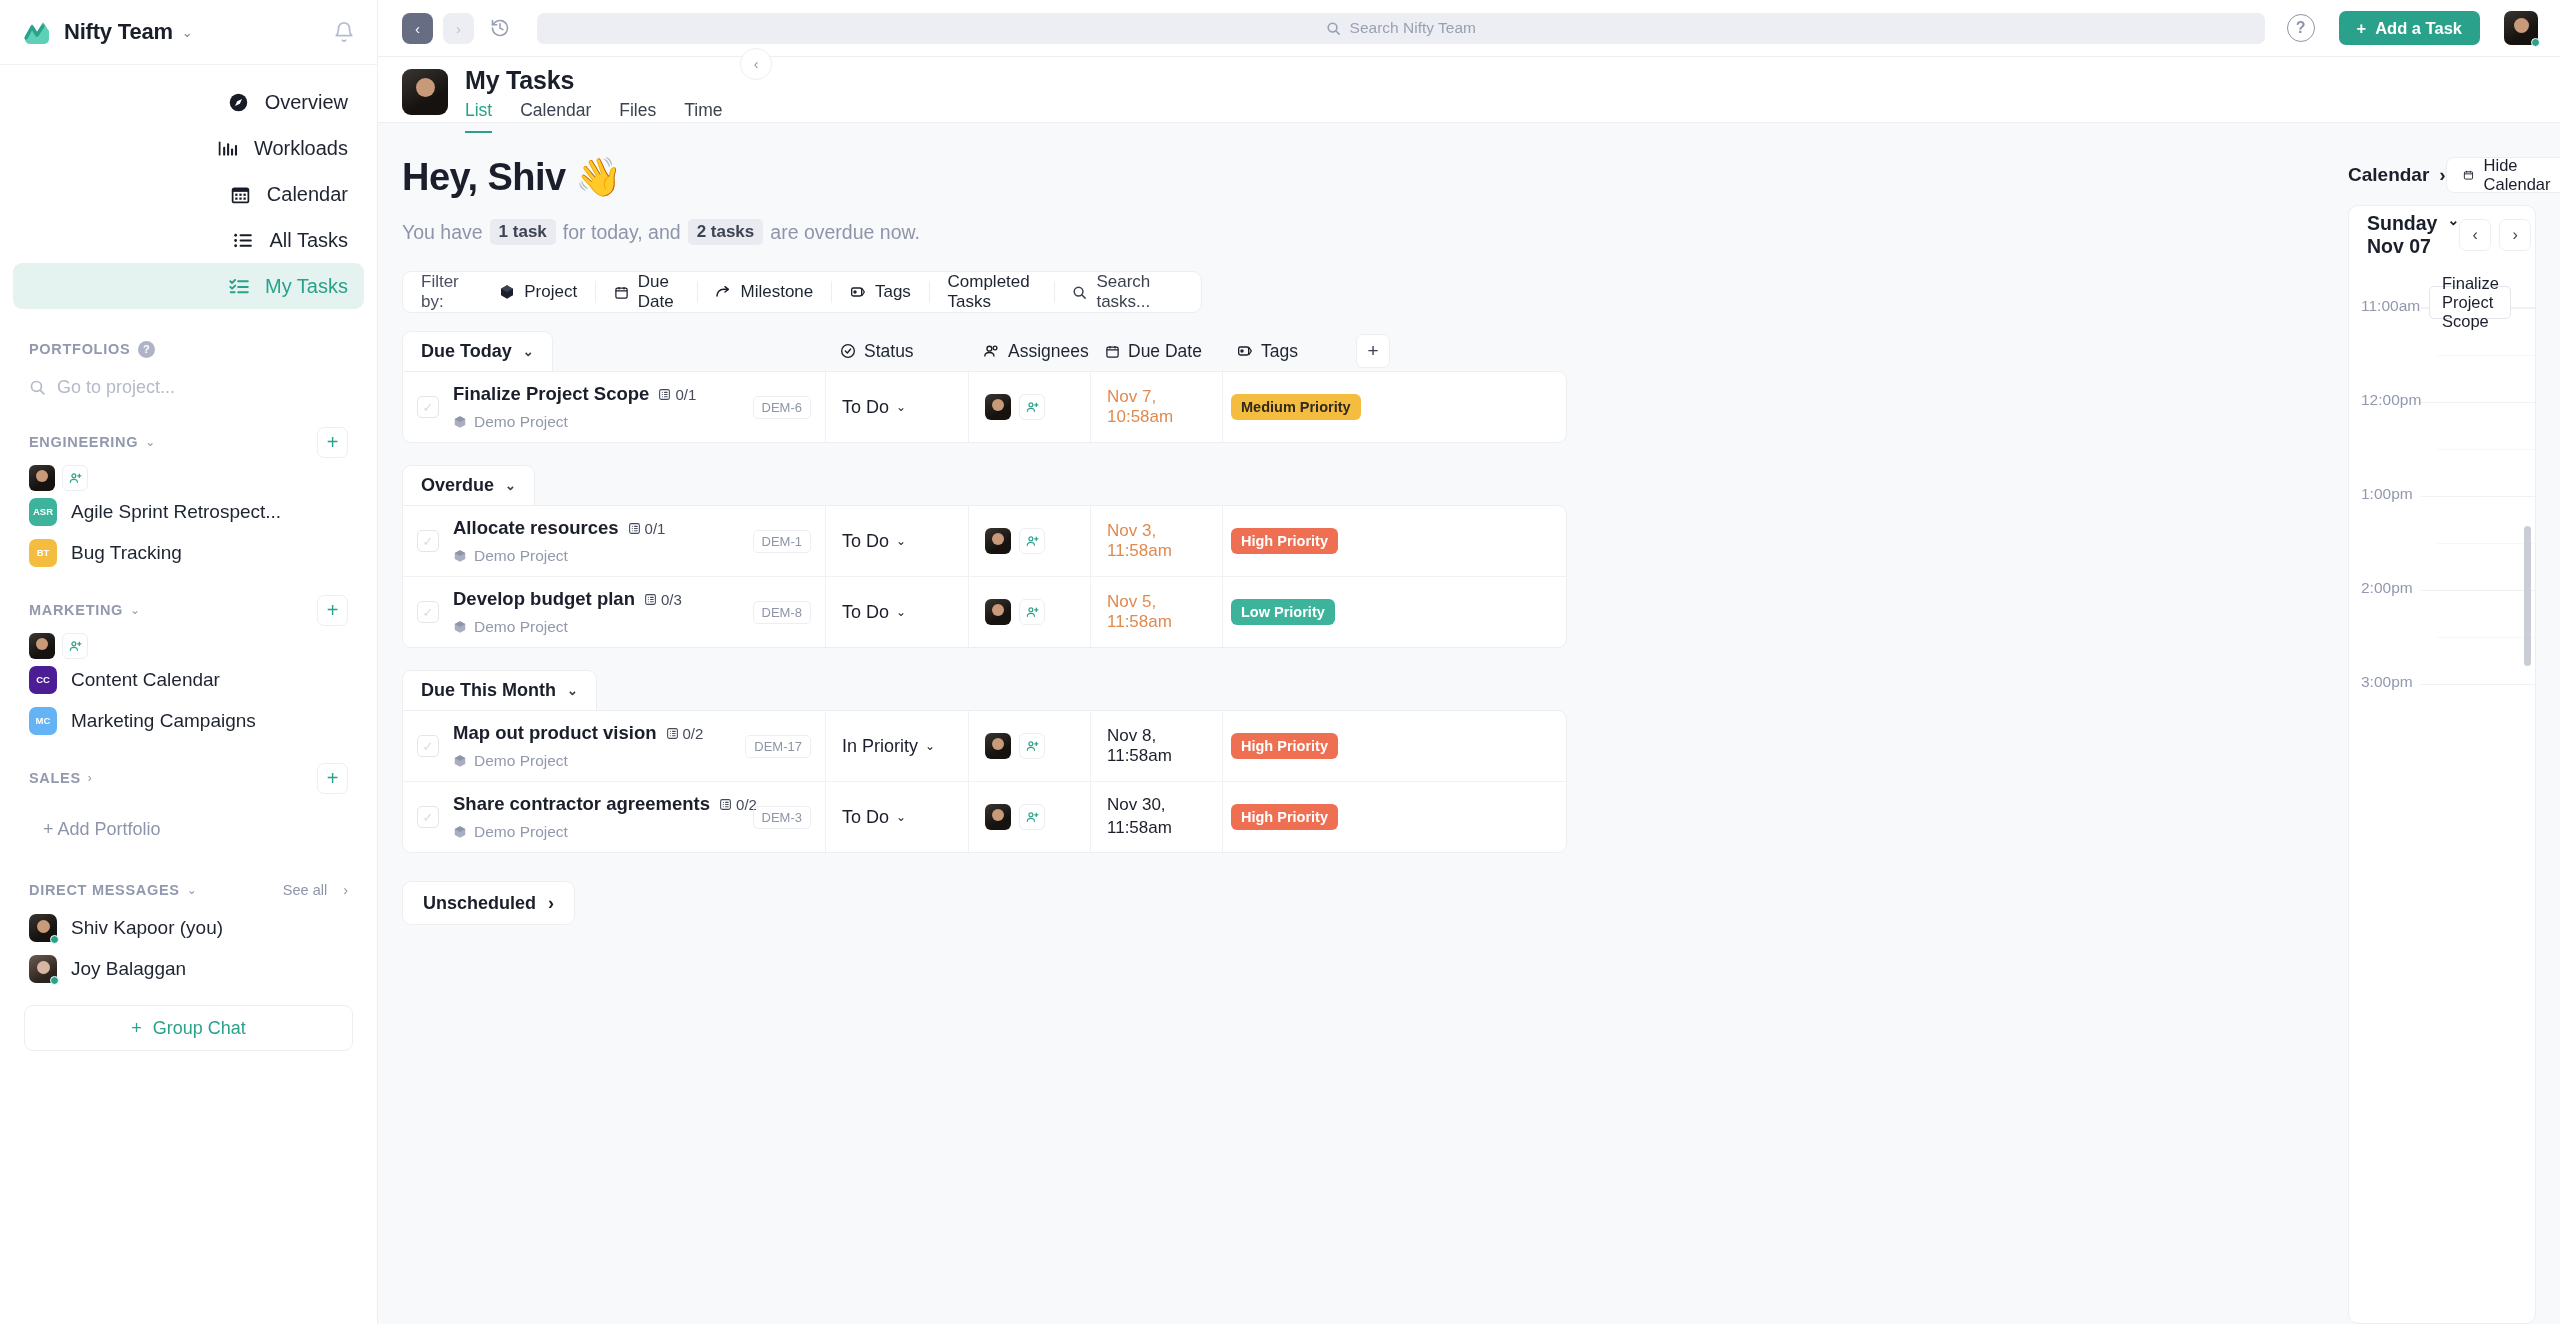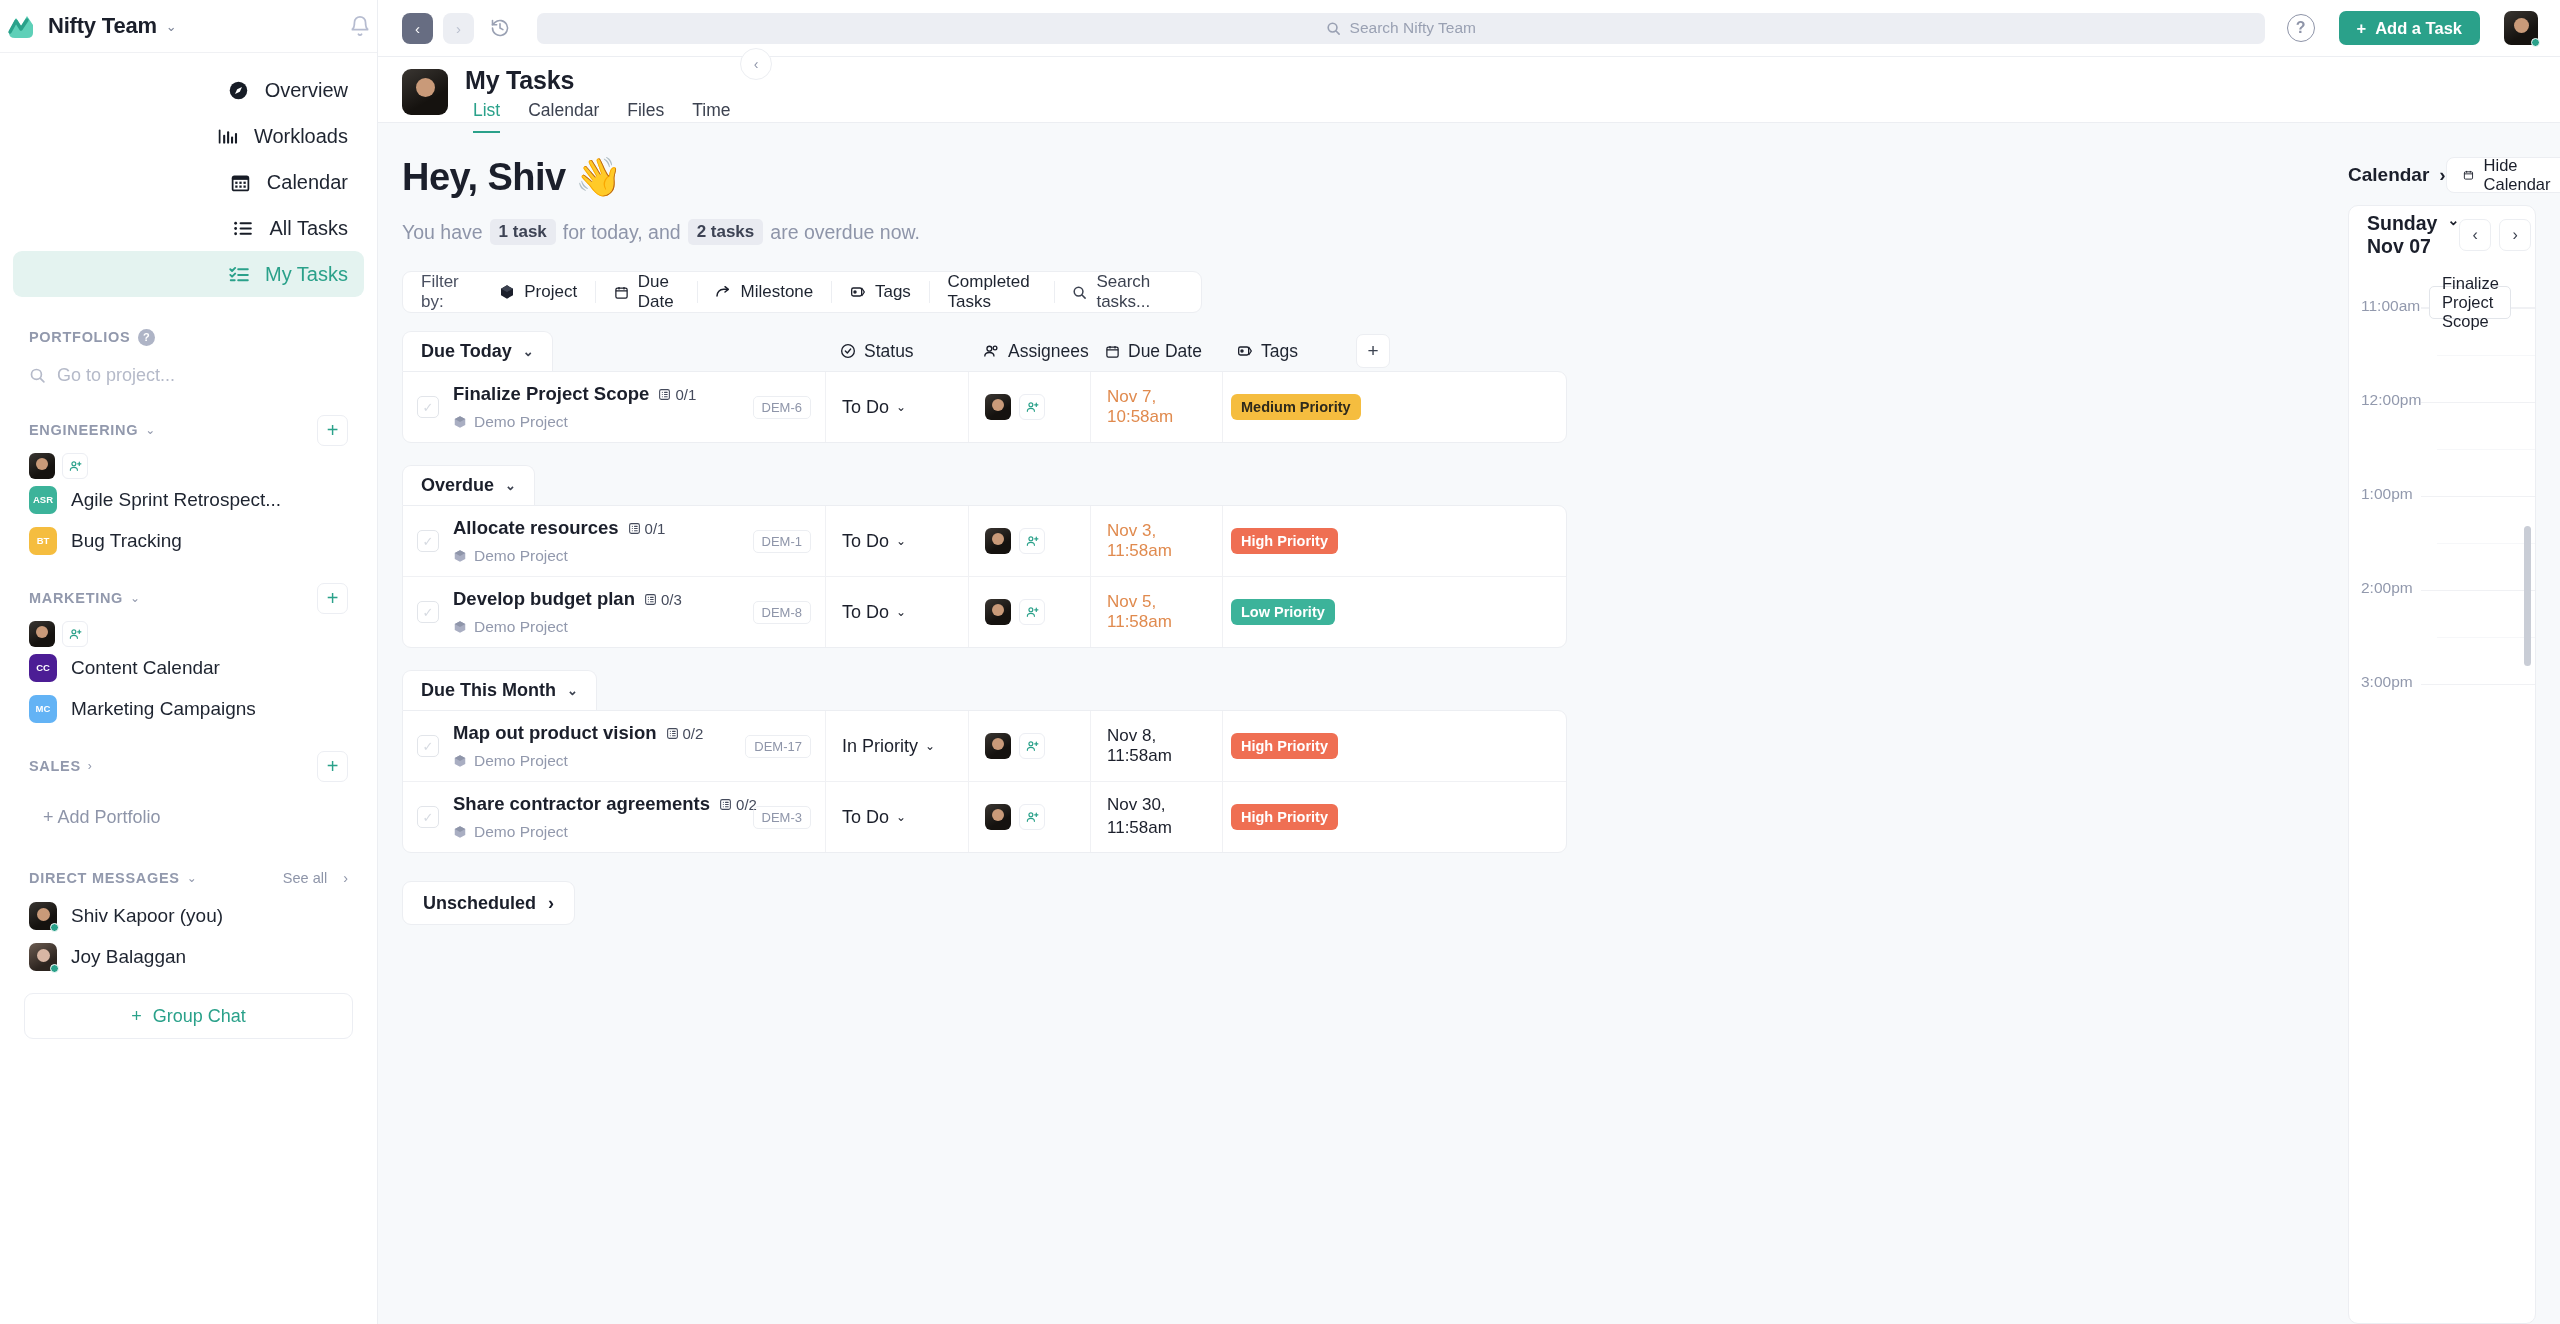--- a/index.html
+++ b/index.html
@@ -13,21 +13,21 @@
   .app { display: flex; width: 2560px; height: 1324px; position: relative; }
 
   
   .sidebar {
     width: 378px; height: 1324px; background: #ffffff;
     border-right: 1px solid #eceef2;
     display: flex; flex-direction: column; flex: 0 0 378px;
     position: relative; z-index: 5;
   }
   .brand {
-    height: 53px; display: flex; align-items: center; padding: 0 6px; gap: 12px;
+    height: 65px; display: flex; align-items: center; padding: 0 22px; gap: 12px;
     border-bottom: 1px solid #f0f1f4;
   }
   .brand-logo { width: 30px; height: 30px; flex: 0 0 30px; position: relative; }
   .brand-name { font-size: 22px; font-weight: 700; color: #1b1f2b; letter-spacing: -0.2px; }
   .brand-caret { color: #7a8296; font-size: 13px; margin-left: -3px; }
   .bell { margin-left: auto; color: #b6bcd0; }
 
   .nav { padding: 14px 13px 6px 13px; }
   .nav-item {
     display: flex; align-items: center; gap: 15px;
@@ -137,21 +137,21 @@
   .topav::before { content:""; position:absolute; left:10px; top:7px; width:15px; height:15px; border-radius:50%; background:#c99a79; }
 
   .pagehead {
     height: 66px; background:#fff; display:flex; align-items:flex-start; padding: 10px 0 0 24px;
     border-bottom: 1px solid #eceef2; gap: 17px; position:relative; z-index:3;
   }
   .pagehead-av { width:46px; height:46px; border-radius:9px; flex:0 0 46px; margin-top:2px; position:relative;
                  background: linear-gradient(150deg,#3a3632,#15120f 65%); }
   .pagehead-av::before { content:""; position:absolute; left:14px; top:9px; width:19px; height:19px; border-radius:50%; background:#c99a79; }
   .pagetitle { font-size: 25px; font-weight:700; color:#1b1f2b; line-height: 1.05; letter-spacing:-0.2px; }
-  .tabs { display:flex; gap: 28px; margin-top: 7px; margin-left: 8px; }
+  .tabs { display:flex; gap: 28px; margin-top: 7px; }
   .tab { font-size: 17.5px; color:#3c4250; padding-bottom: 10px; cursor:pointer; }
   .tab.active { color:#2aa18a; border-bottom: 2.5px solid #2aa18a; }
 
   .content { flex:1; overflow:hidden; position:relative; display:flex; }
   .leftcol { width: 1958px; flex: 0 0 1958px; padding: 32px 0 0 24px; overflow:hidden; }
 
   .hey { font-size: 38px; font-weight: 700; color:#1b1f2b; letter-spacing:-0.5px; }
   .sub { margin-top: 20px; font-size: 19.5px; color:#8e95a9; display:flex; align-items:center; gap:7px; }
   .chip { background:#e9ebf1; border-radius:5px; padding: 3px 9px; color:#3d4354; font-weight:600; font-size:17px; }
 

